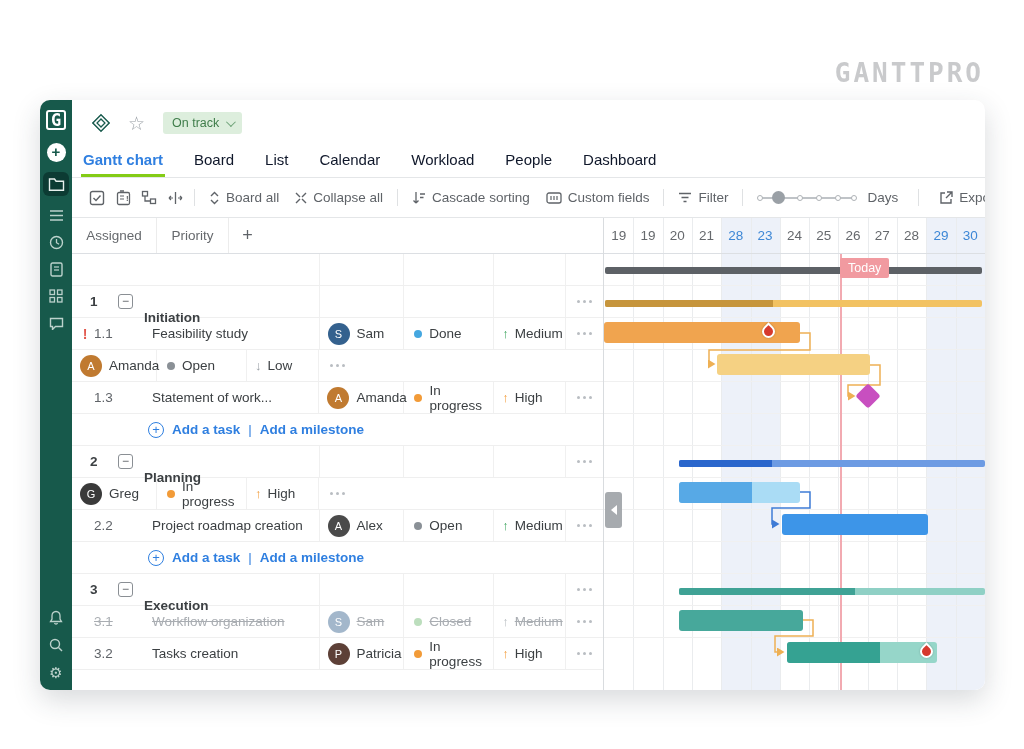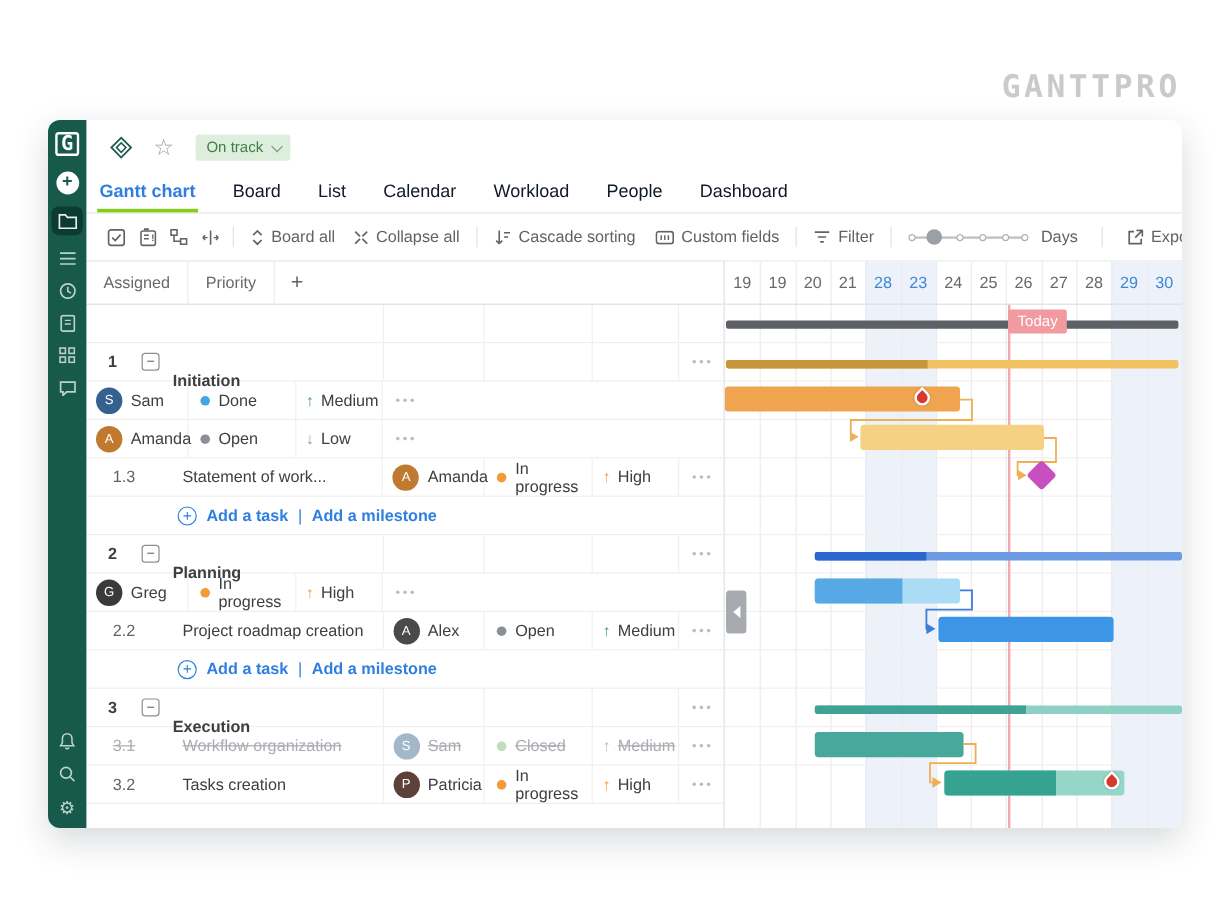--- a/index.html
+++ b/index.html
@@ -368,20 +368,25 @@
             <span class="cell c-menu">
                 <span class="dots3">
                   <i></i>
                   <i></i>
                   <i></i>
                 </span>
               </span>
           </div>
 
           <div class="r">
+            <span class="cell c-name">
+              <span class="ind excl"></span>
+              <span class="rownum">1.1</span>
+              <span class="tname">Feasibility study</span>
+            </span>
             <span class="cell c-asg">
               <span class="avatar" style="background:#34618e">S</span>
               <span>Sam</span>
             </span>
             <span class="cell c-st">
               <span class="dot" style="background:#45a7e0"></span>
               <span>Done</span>
             </span>
             <span class="cell c-pr">
               <span class="pri-ic arrow-up" style="color:#3aa35c"></span>

